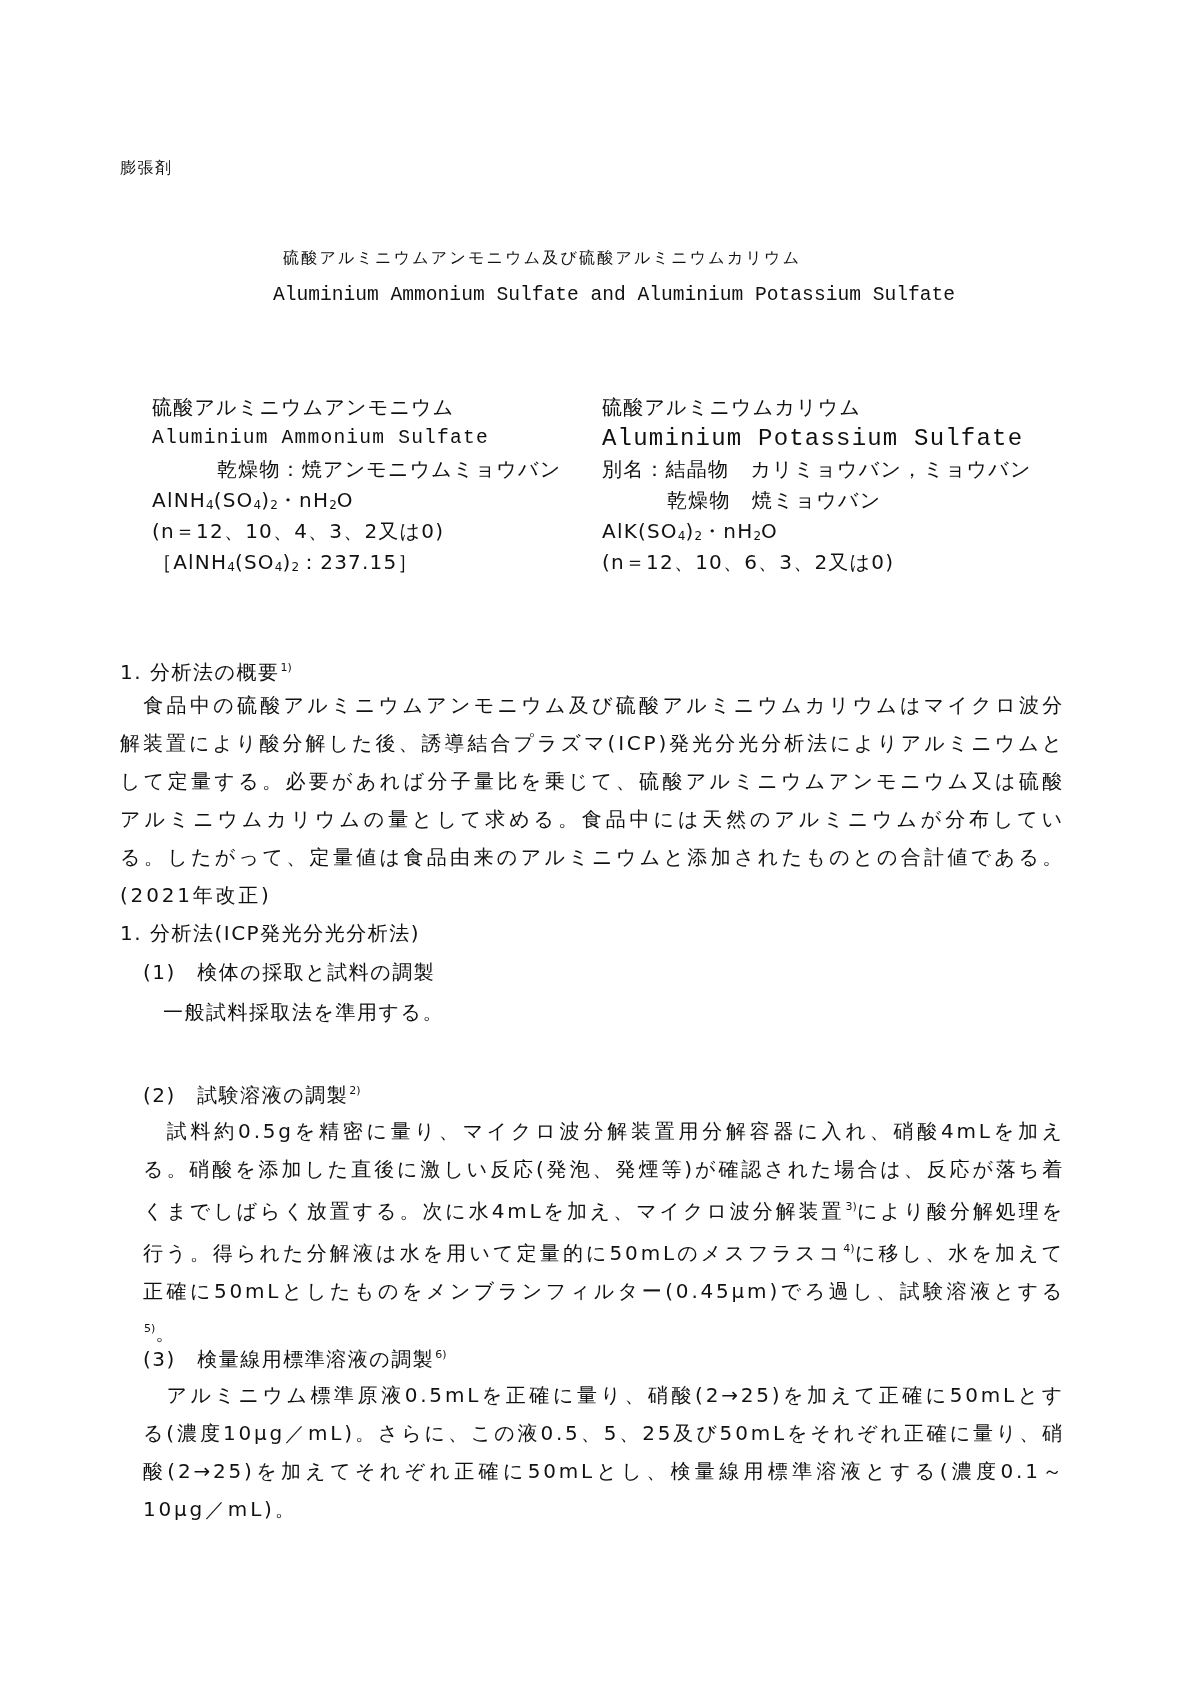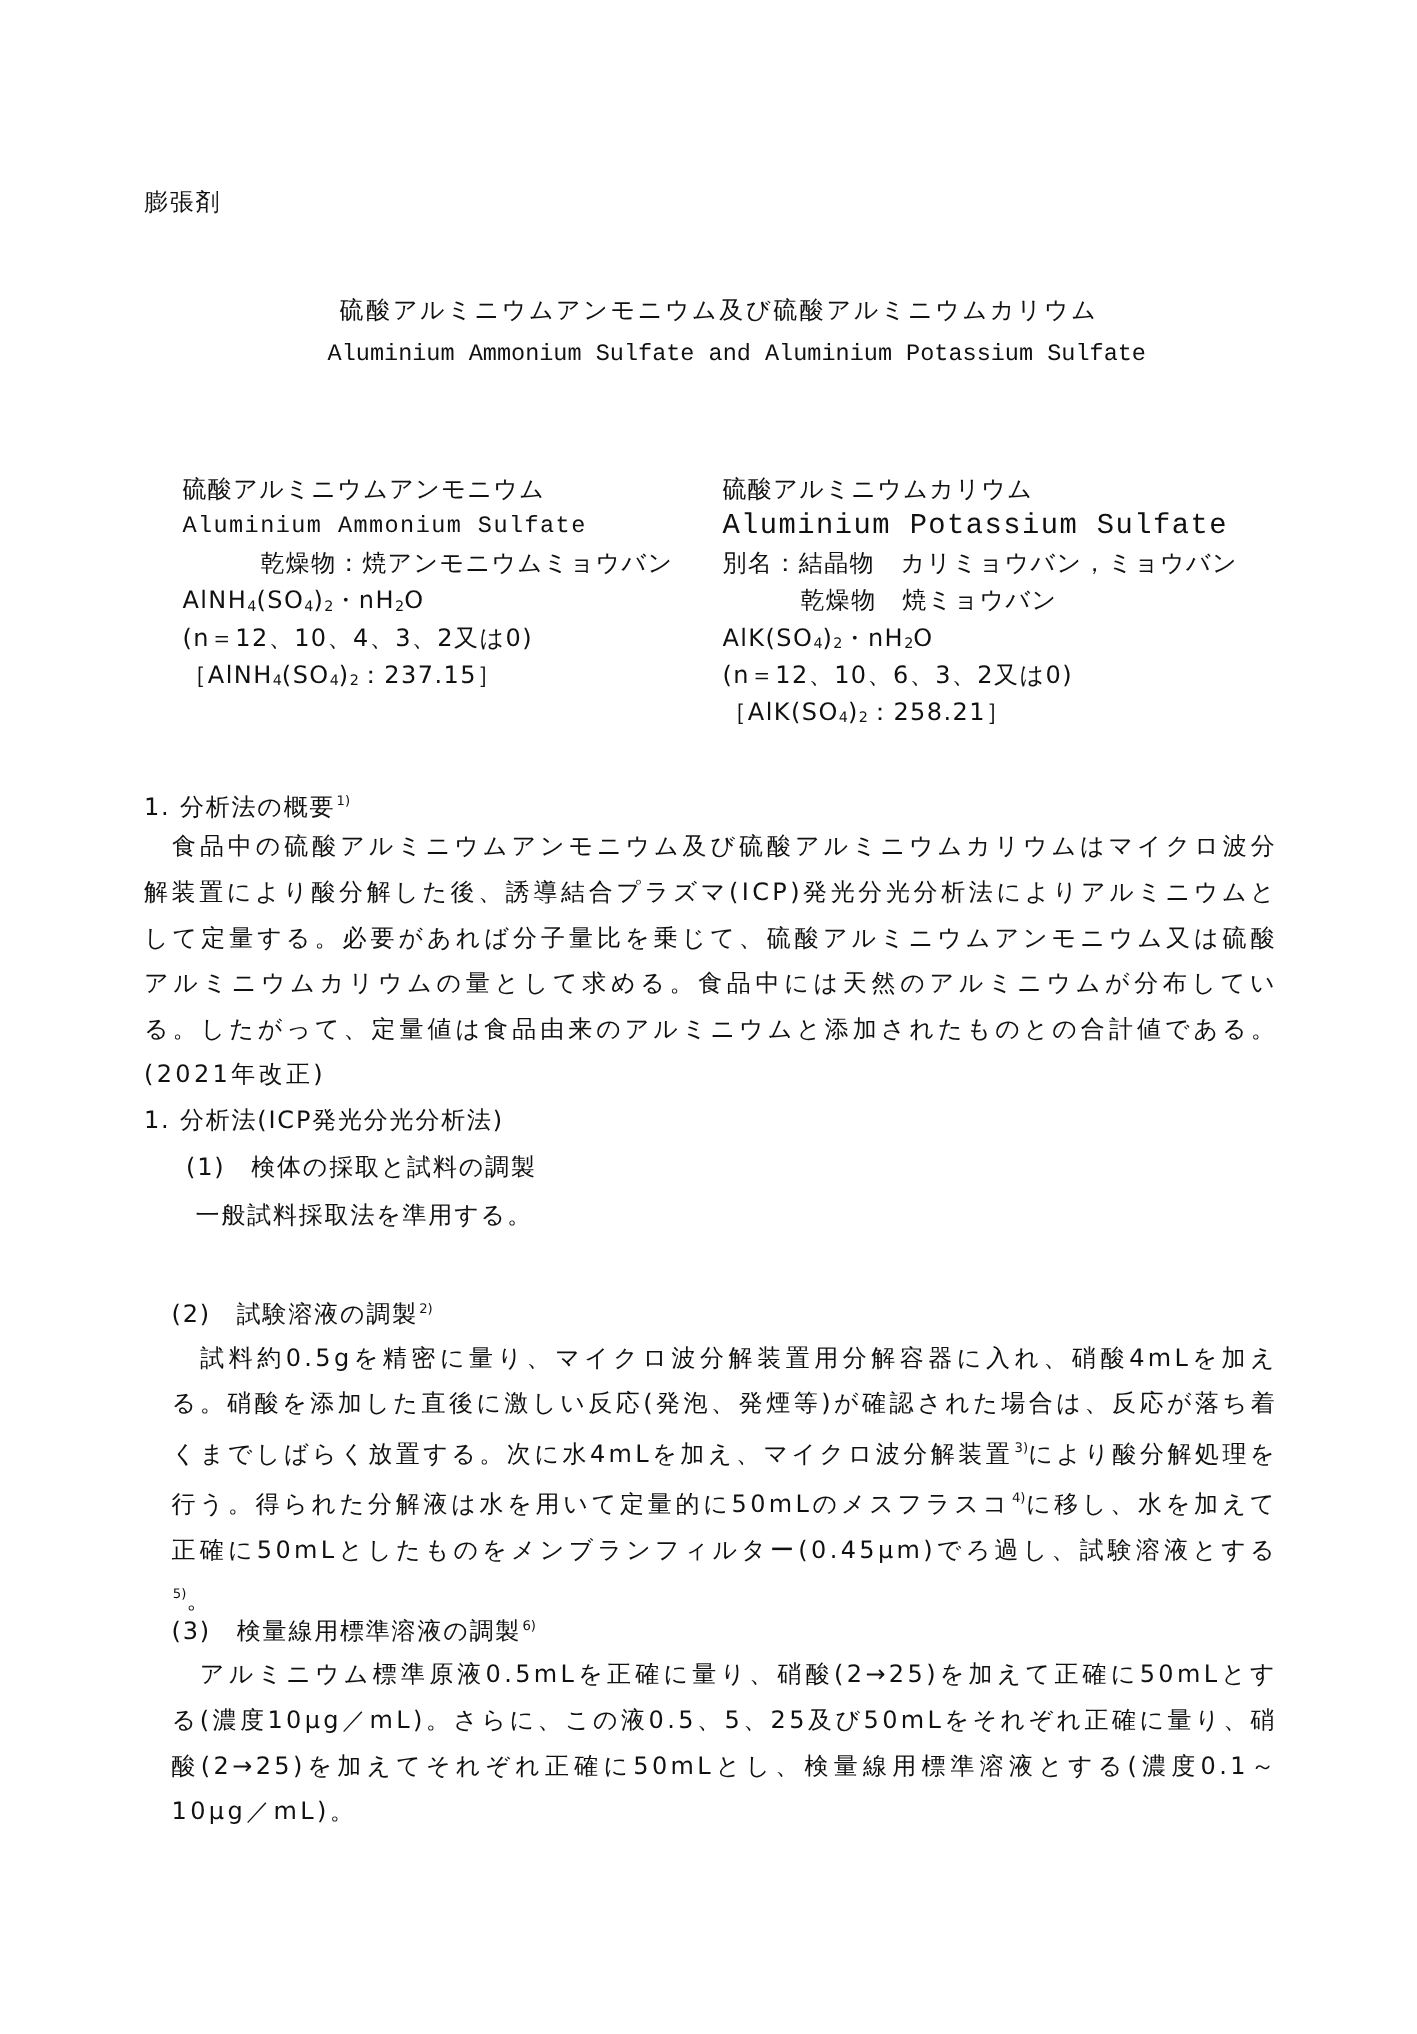--- a/index.html
+++ b/index.html
@@ -1,21 +1,21 @@
 <!DOCTYPE html>
 <html><head>
   <meta charset="utf-8">
   <style>
     html, body { margin: 0; padding: 0; background: #ffffff; }
     body {
       width: 1181px; height: 1695px; position: relative; overflow: hidden;
       font-family: "DejaVu Sans", "Liberation Sans", sans-serif;
       color: #111111;
     }
-    .t { position: absolute; white-space: nowrap; font-size: 20px; line-height: 28px; letter-spacing: 1.5px; }
+    .t { position: absolute; white-space: nowrap; font-size: 16px; line-height: 28px; letter-spacing: 1.5px; }
     .mono { font-family: "Liberation Mono", "DejaVu Sans Mono", monospace; font-size: 20px; letter-spacing: 0px; }
     .col { position: absolute; top: 392px; }
     .col .row { height: 31px; line-height: 31px; white-space: nowrap; font-size: 20px; letter-spacing: 1.2px; }
     .col-left { left: 152px; }
     .col-right { left: 602px; }
     .indent-alias { padding-left: 65px; }
     sup.fn { font-size: 11px; vertical-align: 8px; letter-spacing: 0; margin-left: 1px; }
     sub.s { font-size: 12px; vertical-align: -2px; letter-spacing: 0; }
     .para { position: absolute; left: 120px; width: 945px; font-size: 20px; line-height: 38px; letter-spacing: 2.8px; text-align: justify; }
     .section { position: absolute; font-size: 20px; line-height: 28px; white-space: nowrap; letter-spacing: 1.5px; }
@@ -38,30 +38,29 @@
   <div class="row"><span>［AlNH</span><sub class="s">4</sub><span>(SO</span><sub class="s">4</sub><span>)</span><sub class="s">2</sub><span>：237.15］</span></div>
 </div>
 
 <div class="col col-right">
   <div class="row">硫酸アルミニウムカリウム</div>
   <div class="row mono" style="font-size:24px;">Aluminium Potassium Sulfate</div>
   <div class="row">別名：結晶物　カリミョウバン，ミョウバン</div>
   <div class="row indent-alias">乾燥物　焼ミョウバン</div>
   <div class="row"><span>AlK</span><span>(SO</span><sub class="s">4</sub><span>)</span><sub class="s">2</sub><span>・nH</span><sub class="s">2</sub><span>O</span></div>
   <div class="row">(n＝12、10、6、3、2又は0)</div>
-  <div class="row"><span>［AlK</span><span>(SO</span><sub class="s">4</sub><span>)</span><sub class="s">2</sub><span>：258.21］</span></div>
 </div>
 
 <div class="section" style="left:120px; top:654px;"><span>1. 分析法の概要</span><sup class="fn">1)</sup></div>
 
 <div class="para" style="top:686px;">　食品中の硫酸アルミニウムアンモニウム及び硫酸アルミニウムカリウムはマイクロ波分解装置により酸分解した後、誘導結合プラズマ(ICP)発光分光分析法によりアルミニウムとして定量する。必要があれば分子量比を乗じて、硫酸アルミニウムアンモニウム又は硫酸アルミニウムカリウムの量として求める。食品中には天然のアルミニウムが分布している。したがって、定量値は食品由来のアルミニウムと添加されたものとの合計値である。(2021年改正)</div>
 
 <div class="section" style="left:120px; top:919px;">1. 分析法(ICP発光分光分析法)</div>
 
-<div class="section" style="left:143px; top:958px;margin-left:12px;">(1)　検体の採取と試料の調製</div>
+<div class="section" style="left:143px; top:958px;">(1)　検体の採取と試料の調製</div>
 <div class="section" style="left:163px; top:998px;">一般試料採取法を準用する。</div>
 
 <div class="section" style="left:143px; top:1077px;"><span>(2)　試験溶液の調製</span><sup class="fn">2)</sup></div>
 
 <div class="para" style="top:1112px; left:143px; width:922px;"><span>　試料約0.5gを精密に量り、マイクロ波分解装置用分解容器に入れ、硝酸4mLを加える。硝酸を添加した直後に激しい反応(発泡、発煙等)が確認された場合は、反応が落ち着くまでしばらく放置する。次に水4mLを加え、マイクロ波分解装置</span><sup class="fn">3)</sup><span>により酸分解処理を行う。得られた分解液は水を用いて定量的に50mLのメスフラスコ</span><sup class="fn">4)</sup><span>に移し、水を加えて正確に50mLとしたものをメンブランフィルター(0.45μm)でろ過し、試験溶液とする</span><sup class="fn">5)</sup><span>。</span></div>
 
 <div class="section" style="left:143px; top:1341px;"><span>(3)　検量線用標準溶液の調製</span><sup class="fn">6)</sup></div>
 
 <div class="para" style="top:1376px; left:143px; width:922px;">　アルミニウム標準原液0.5mLを正確に量り、硝酸(2→25)を加えて正確に50mLとする(濃度10μg／mL)。さらに、この液0.5、5、25及び50mLをそれぞれ正確に量り、硝酸(2→25)を加えてそれぞれ正確に50mLとし、検量線用標準溶液とする(濃度0.1～10μg／mL)。</div>
 

